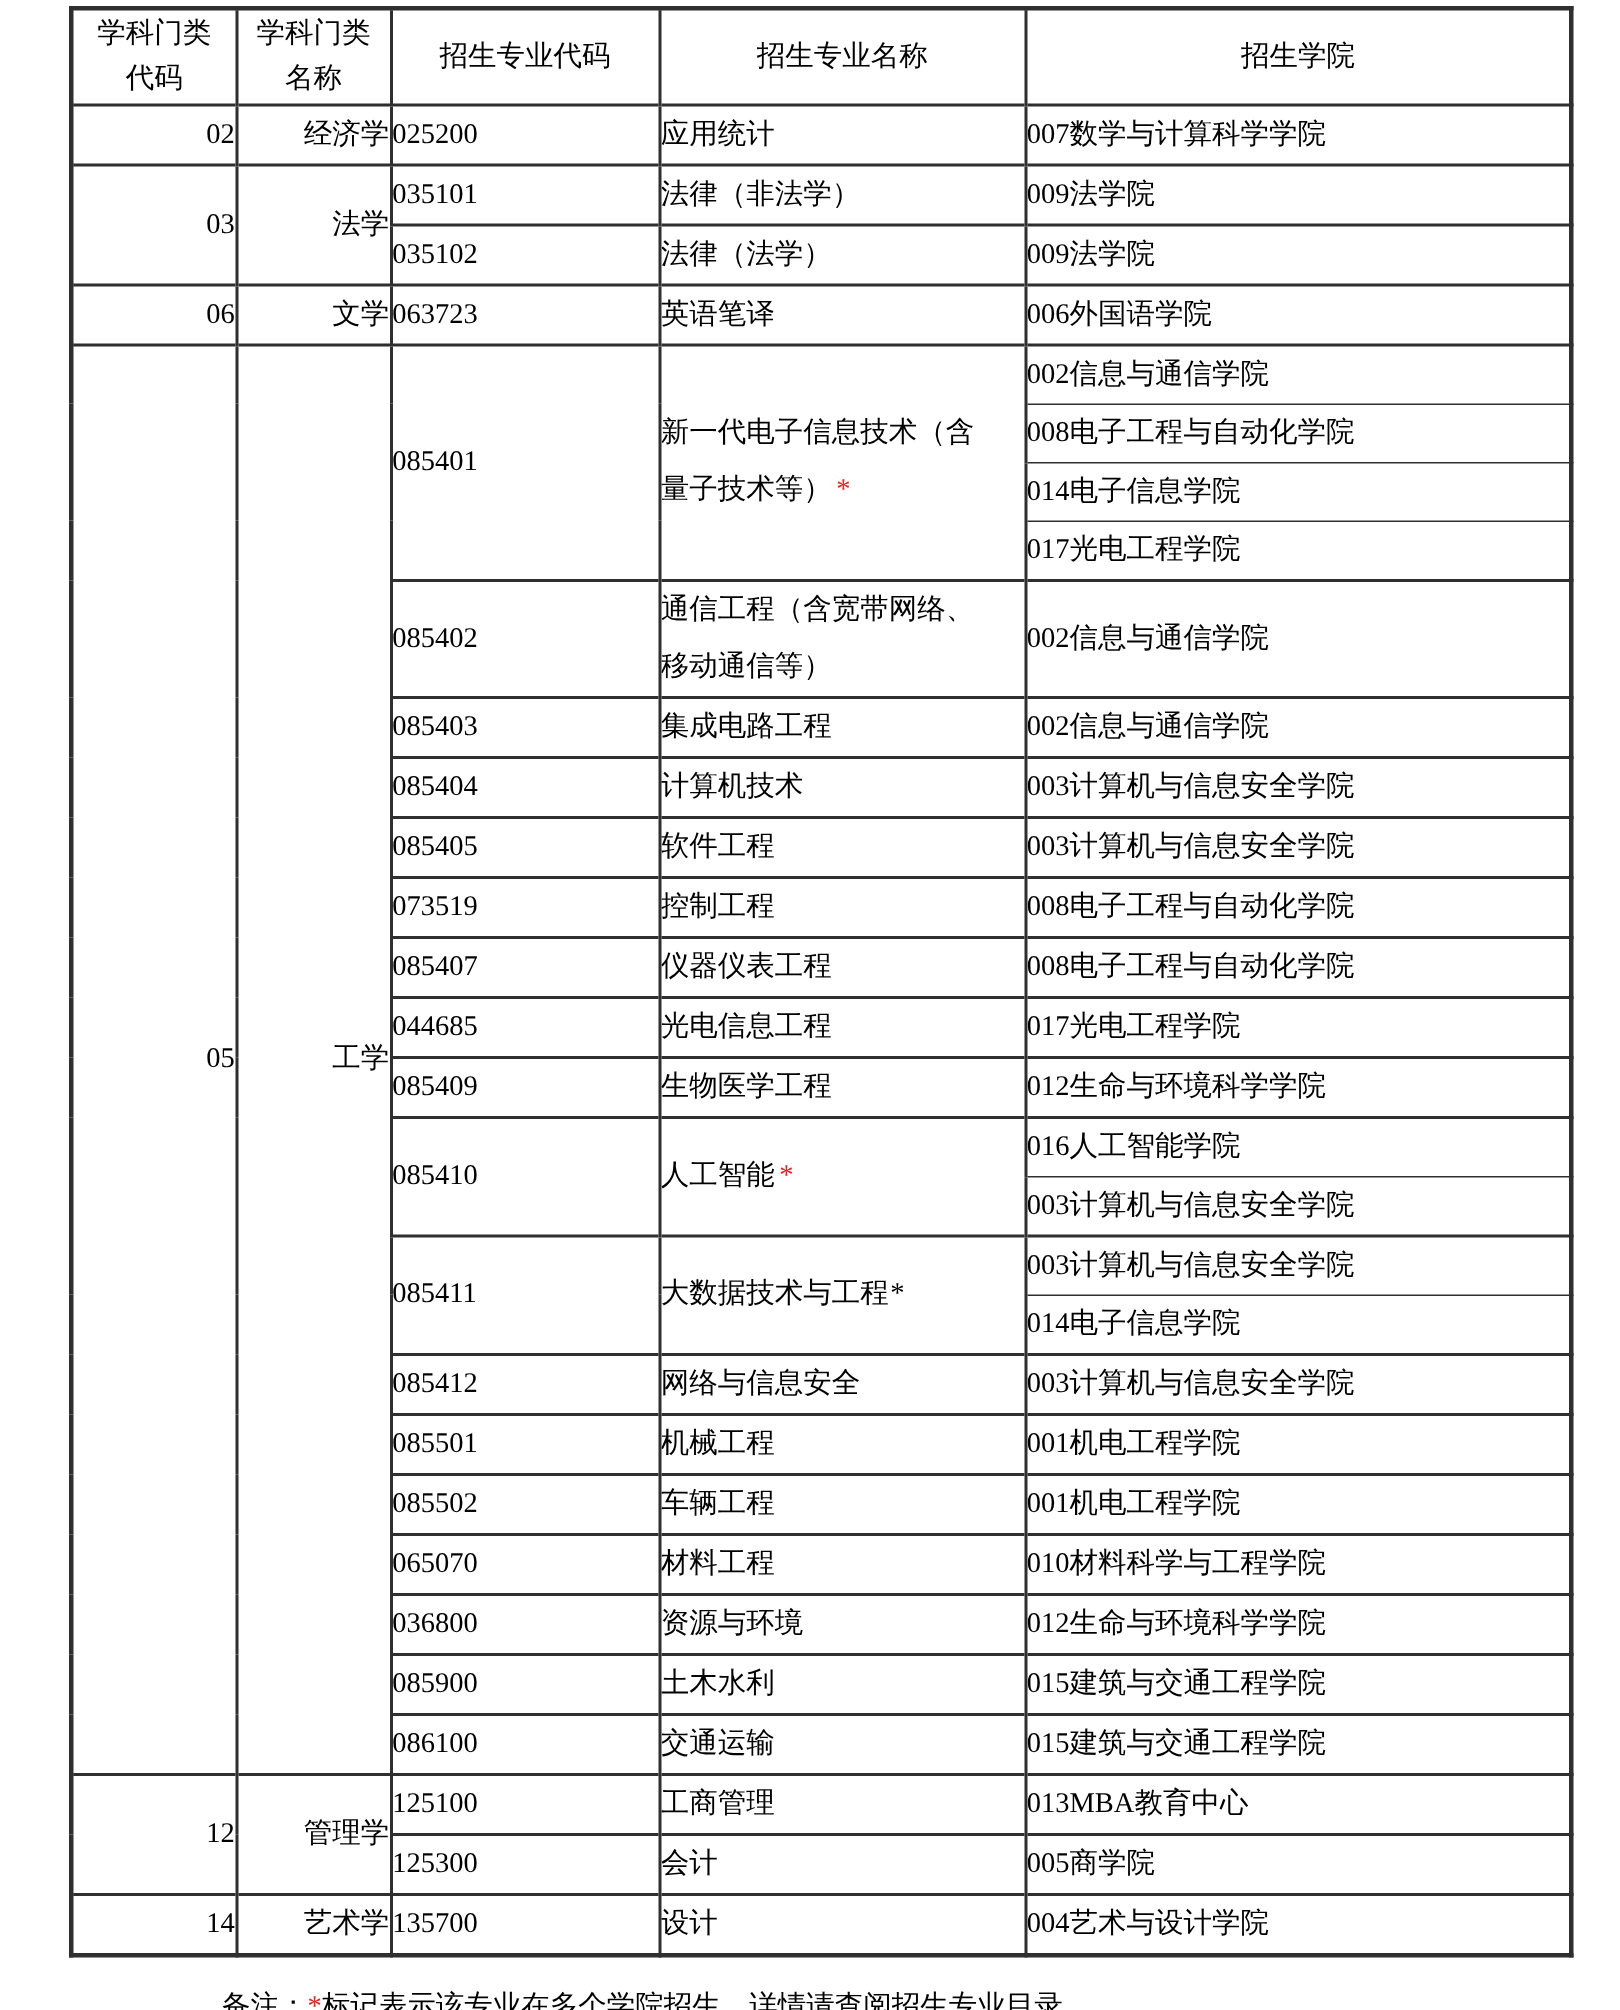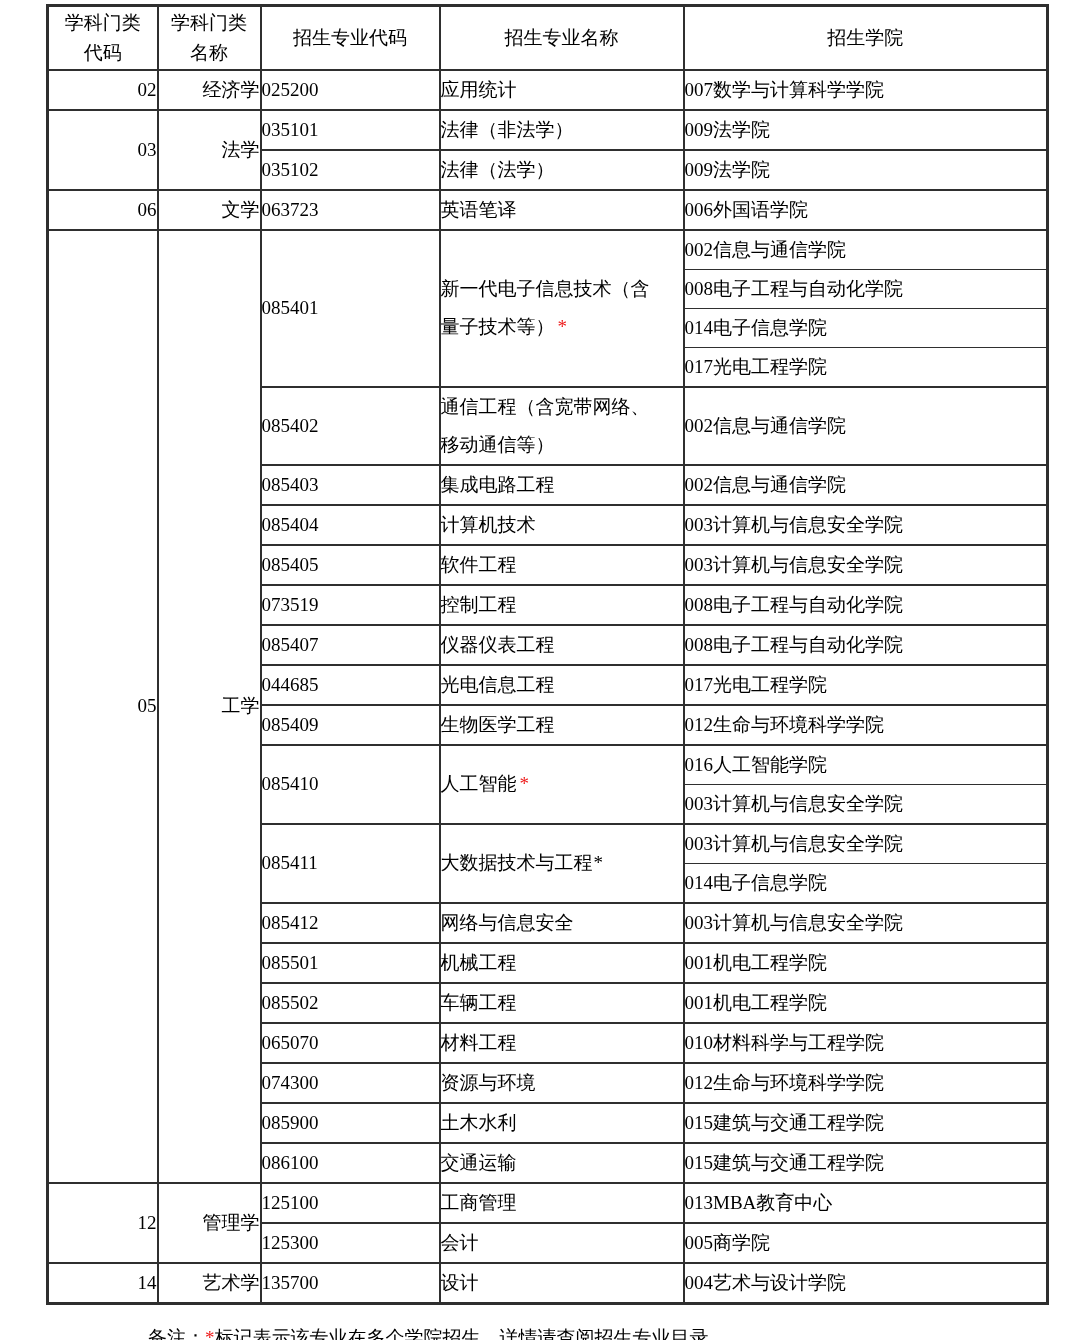--- a/index.html
+++ b/index.html
@@ -190,21 +190,21 @@
           <td class="major-code" rowspan="1">085502</td>
           <td class="major-name" rowspan="1"><span>车辆工程</span></td>
           <td class="college">001机电工程学院</td>
         </tr>
         <tr class="major-start">
           <td class="major-code" rowspan="1">065070</td>
           <td class="major-name" rowspan="1"><span>材料工程</span></td>
           <td class="college">010材料科学与工程学院</td>
         </tr>
         <tr class="major-start">
-          <td class="major-code" rowspan="1">074300</td>
+          <td class="major-code" rowspan="1">036800</td>
           <td class="major-name" rowspan="1"><span>资源与环境</span></td>
           <td class="college">012生命与环境科学学院</td>
         </tr>
         <tr class="major-start">
           <td class="major-code" rowspan="1">085900</td>
           <td class="major-name" rowspan="1"><span>土木水利</span></td>
           <td class="college">015建筑与交通工程学院</td>
         </tr>
         <tr class="major-start">
           <td class="major-code" rowspan="1">086100</td>

